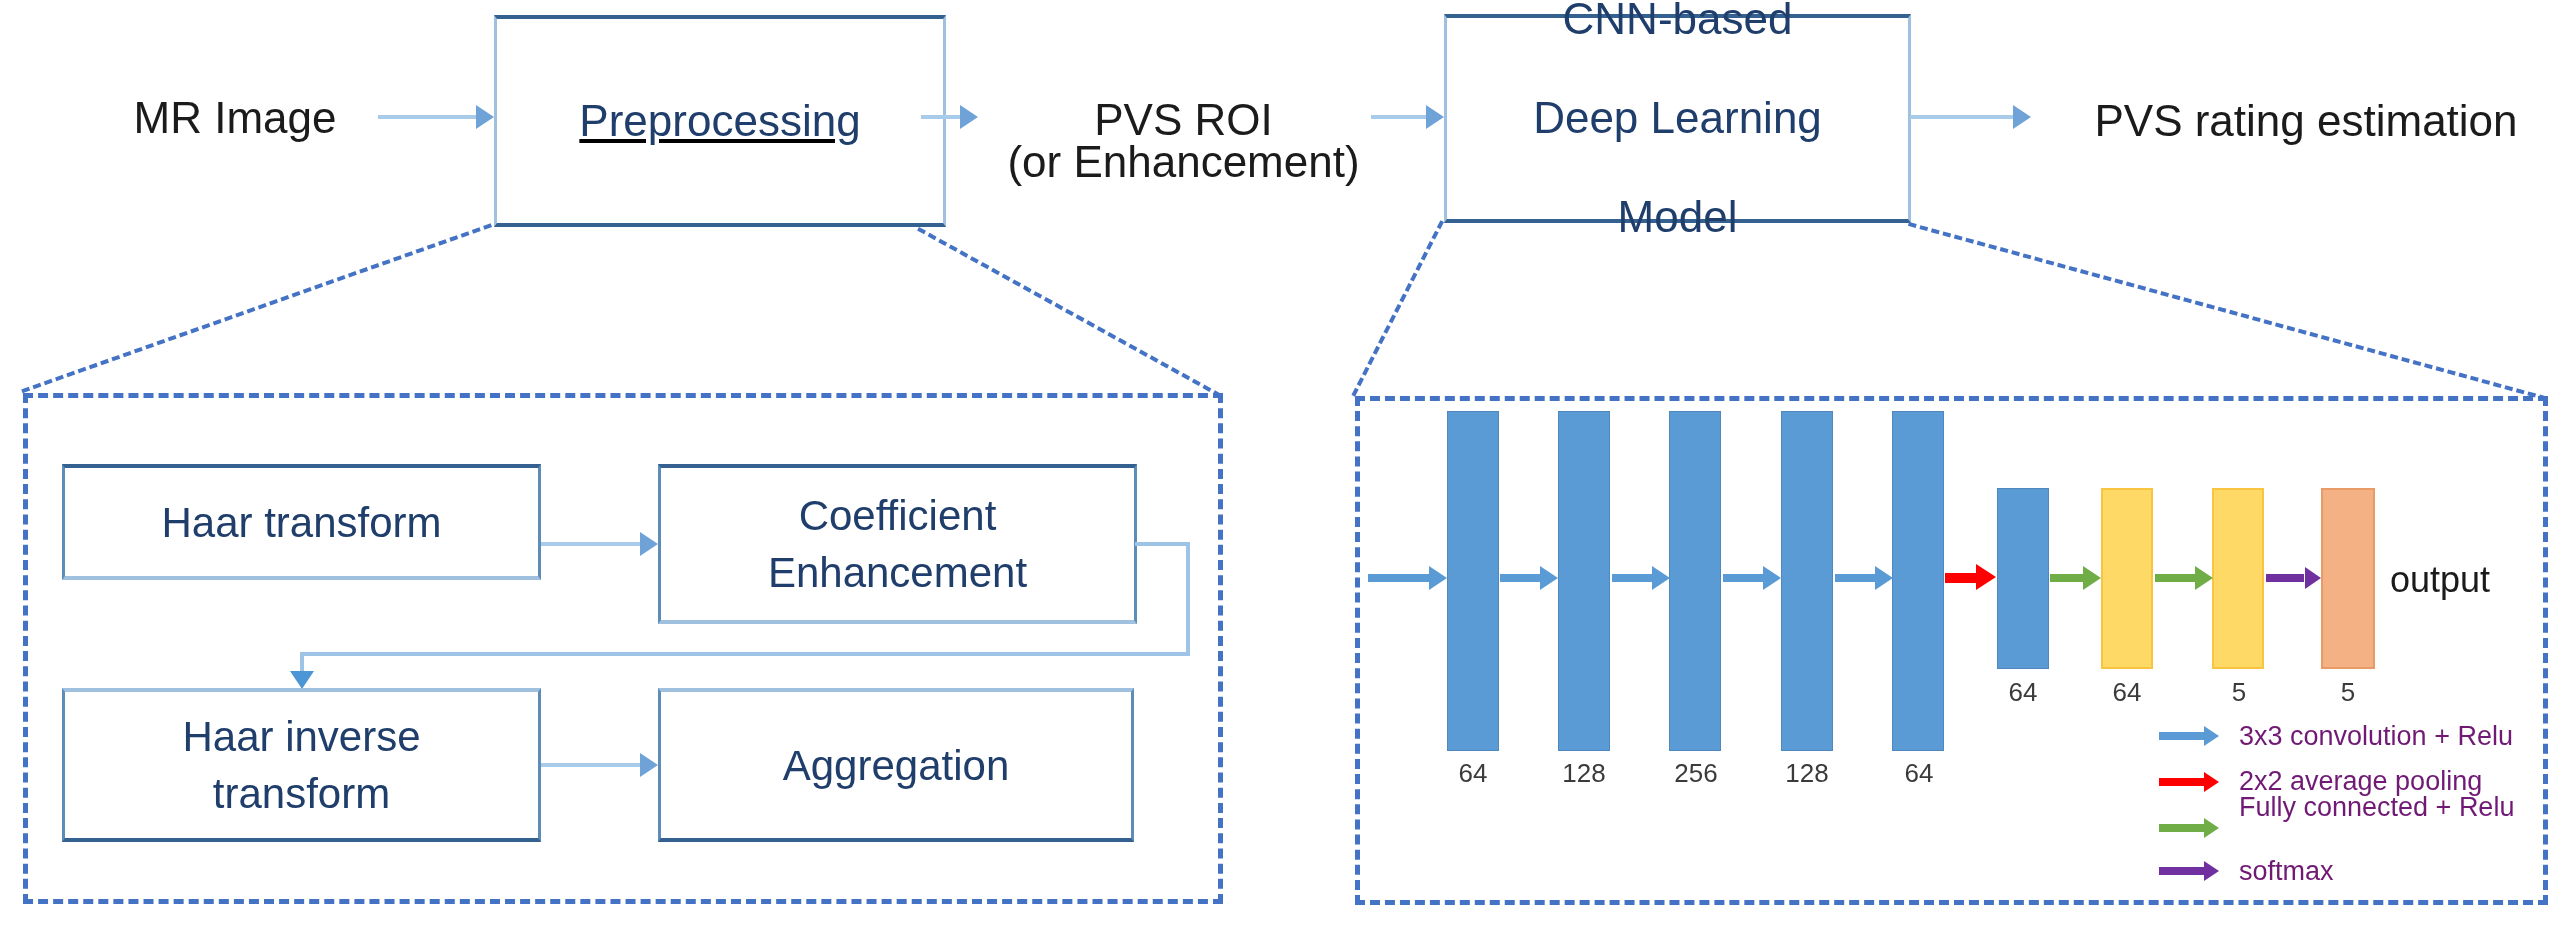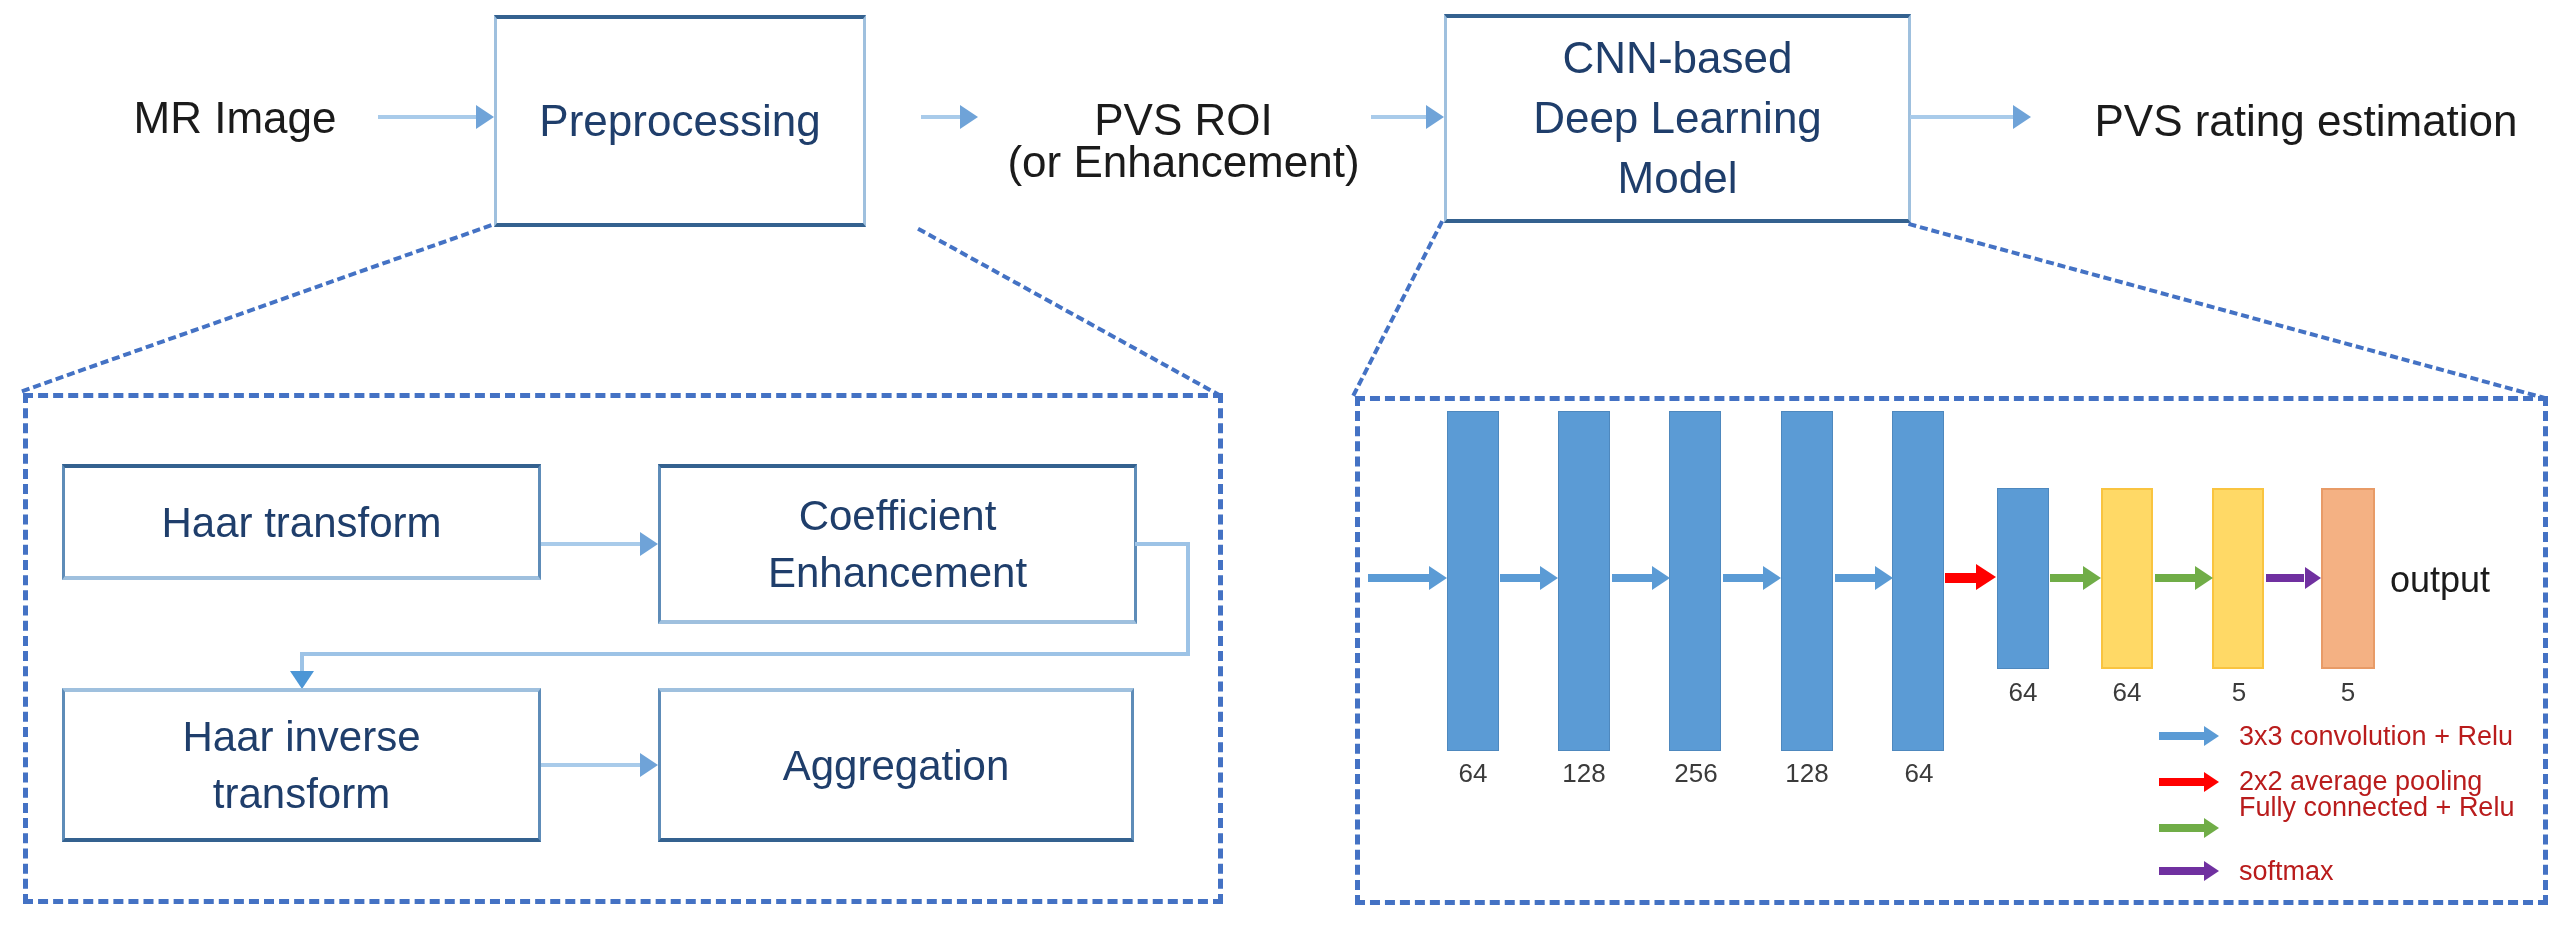--- a/index.html
+++ b/index.html
@@ -13,21 +13,21 @@
     position:absolute;color:#1b1b1b;font-size:44px;line-height:54px;
     text-align:center;white-space:nowrap;
   }
   .box-text{color:#1F3E6B;font-size:44px;line-height:60px;text-align:center;white-space:nowrap;}
   .panel-box-text{color:#1F3E6B;font-size:42px;line-height:57px;text-align:center;white-space:nowrap;}
   .bar-label{
     position:absolute;color:#3b3b3b;font-size:26px;line-height:31px;
     text-align:center;white-space:nowrap;
   }
   .legend-label{
-    position:absolute;color:#b91c1c;font-size:27px;line-height:31px;white-space:nowrap;
+    position:absolute;color:#701a75;font-size:27px;line-height:31px;white-space:nowrap;
   }
   .output-text{position:absolute;color:#1b1b1b;font-size:36px;line-height:39px;white-space:nowrap;}
 
   
   .flowbox{
     position:absolute;box-sizing:border-box;background:#ffffff;
     border-style:solid;
     border-color:#34618F #9FC0DE #34618F #9FC0DE;
     border-width:4.8px 3.6px 4.8px 3.6px;
     display:flex;flex-direction:column;align-items:center;justify-content:center;
@@ -96,38 +96,38 @@
 
 <div id="canvas">
 
   <div class="flow-text" style="left:77px;top:91px;width:316px;">MR Image</div>
 
   <div class="harrow a-flow" style="left:378px;top:117px;width:116px;">
     <div class="shaft"></div>
     <div class="head"></div>
   </div>
 
-  <div class="flowbox" style="left:494px;top:15px;width:372px;height:212px;">
+  <div class="flowbox" style="left:494px;top:15px;width:452px;height:212px;text-decoration:underline;">
     <div class="box-text">Preprocessing</div>
   </div>
 
   <div class="harrow a-flow" style="left:921px;top:117px;width:57px;">
     <div class="shaft"></div>
     <div class="head"></div>
   </div>
 
   <div class="flow-text" style="left:966px;top:93px;width:435px;">PVS ROI</div>
   <div class="flow-text" style="left:966px;top:135px;width:435px;">(or Enhancement)</div>
 
   <div class="harrow a-flow" style="left:1371px;top:117px;width:73px;">
     <div class="shaft"></div>
     <div class="head"></div>
   </div>
 
-  <div class="flowbox" style="left:1444px;top:13.7px;width:467px;height:209px;">
+  <div class="flowbox" style="left:1444px;top:13.7px;width:467px;height:209px;gap:39px;">
     <div class="box-text">CNN-based</div>
     <div class="box-text">Deep Learning</div>
     <div class="box-text">Model</div>
   </div>
 
   <div class="harrow a-flow" style="left:1910px;top:117px;width:121px;">
     <div class="shaft"></div>
     <div class="head"></div>
   </div>
 

